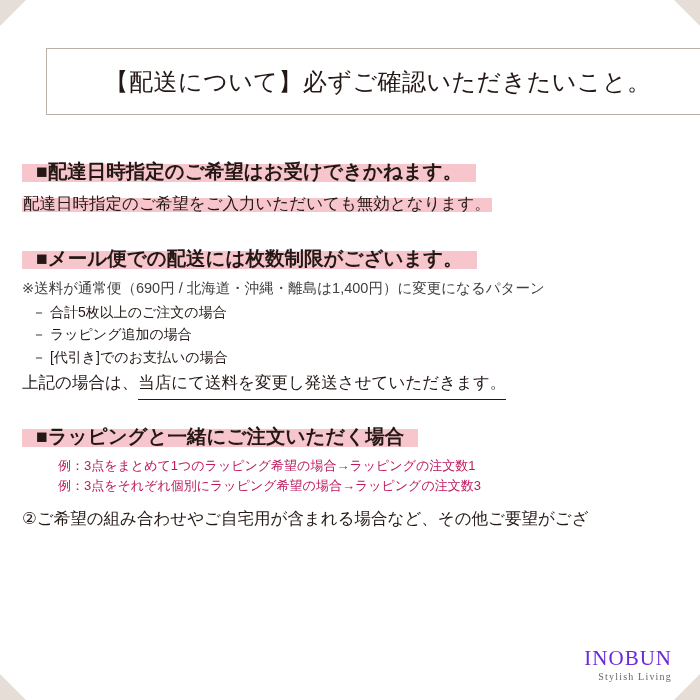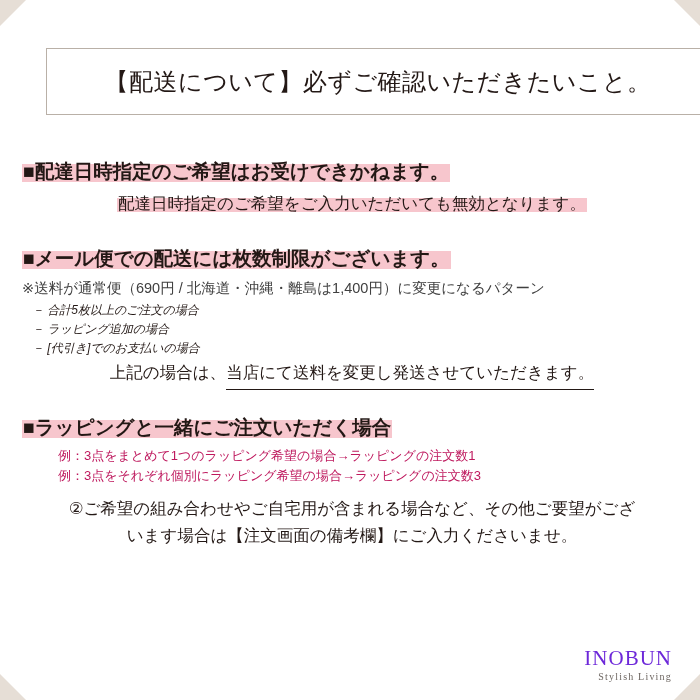--- a/index.html
+++ b/index.html
@@ -93,50 +93,48 @@
   .heading {
     font-size: 19.5px;
     font-weight: bold;
     color: #231815;
     line-height: 1.35;
     margin: 0 0 6px 0;
     white-space: nowrap;
   }
   .heading .hl {
     background: linear-gradient(to bottom, rgba(255,255,255,0) 18%, #f7c6cd 18%, #f7c6cd 100%);
-    padding: 0 1px;
+    padding: 0 14px;
   }
 
   .line {
     font-size: 16.5px;
     line-height: 1.62;
     color: #231815;
     white-space: nowrap;
-    text-align: center;
   }
   .line .hl {
     background: linear-gradient(to bottom, rgba(255,255,255,0) 22%, #f7c6cd 22%, #f7c6cd 100%);
     padding: 0 1px;
   }
   .line .uline {
     border-bottom: 1px solid #231815;
     padding-bottom: 8px;
   }
   .small-note {
     font-size: 14.5px;
     line-height: 1.6;
     color: #404040;
     white-space: nowrap;
   }
   .bullet-sub {
-    font-size: 12px;
+    font-size: 14px;
     line-height: 1.62;
     padding-left: 10px;
     white-space: nowrap;
-    font-style: italic;
   }
   .sub-indent {
     padding-left: 36px;
   }
   .ex-line {
     font-size: 13px;
     line-height: 1.58;
     color: #be185d;
     white-space: nowrap;
   }
@@ -211,21 +209,20 @@
     <div class="block">
       <div class="heading">
         <span class="hl">■ラッピングと一緒にご注文いただく場合</span>
       </div>
       <div class="sub-indent">
         <div class="ex-line">例：3点をまとめて1つのラッピング希望の場合→ラッピングの注文数1</div>
         <div class="ex-line">例：3点をそれぞれ個別にラッピング希望の場合→ラッピングの注文数3</div>
       </div>
       <div class="gap-sm"></div>
       <div class="line">②ご希望の組み合わせやご自宅用が含まれる場合など、その他ご要望がござ</div>
-      <div class="line">います場合は【注文画面の備考欄】にご入力くださいませ。</div>
     </div>
 
   </div>
 
   <div class="logo">
     <div class="logo-main">INOBUN</div>
     <div class="logo-sub">Stylish Living</div>
   </div>
 
 </div>

